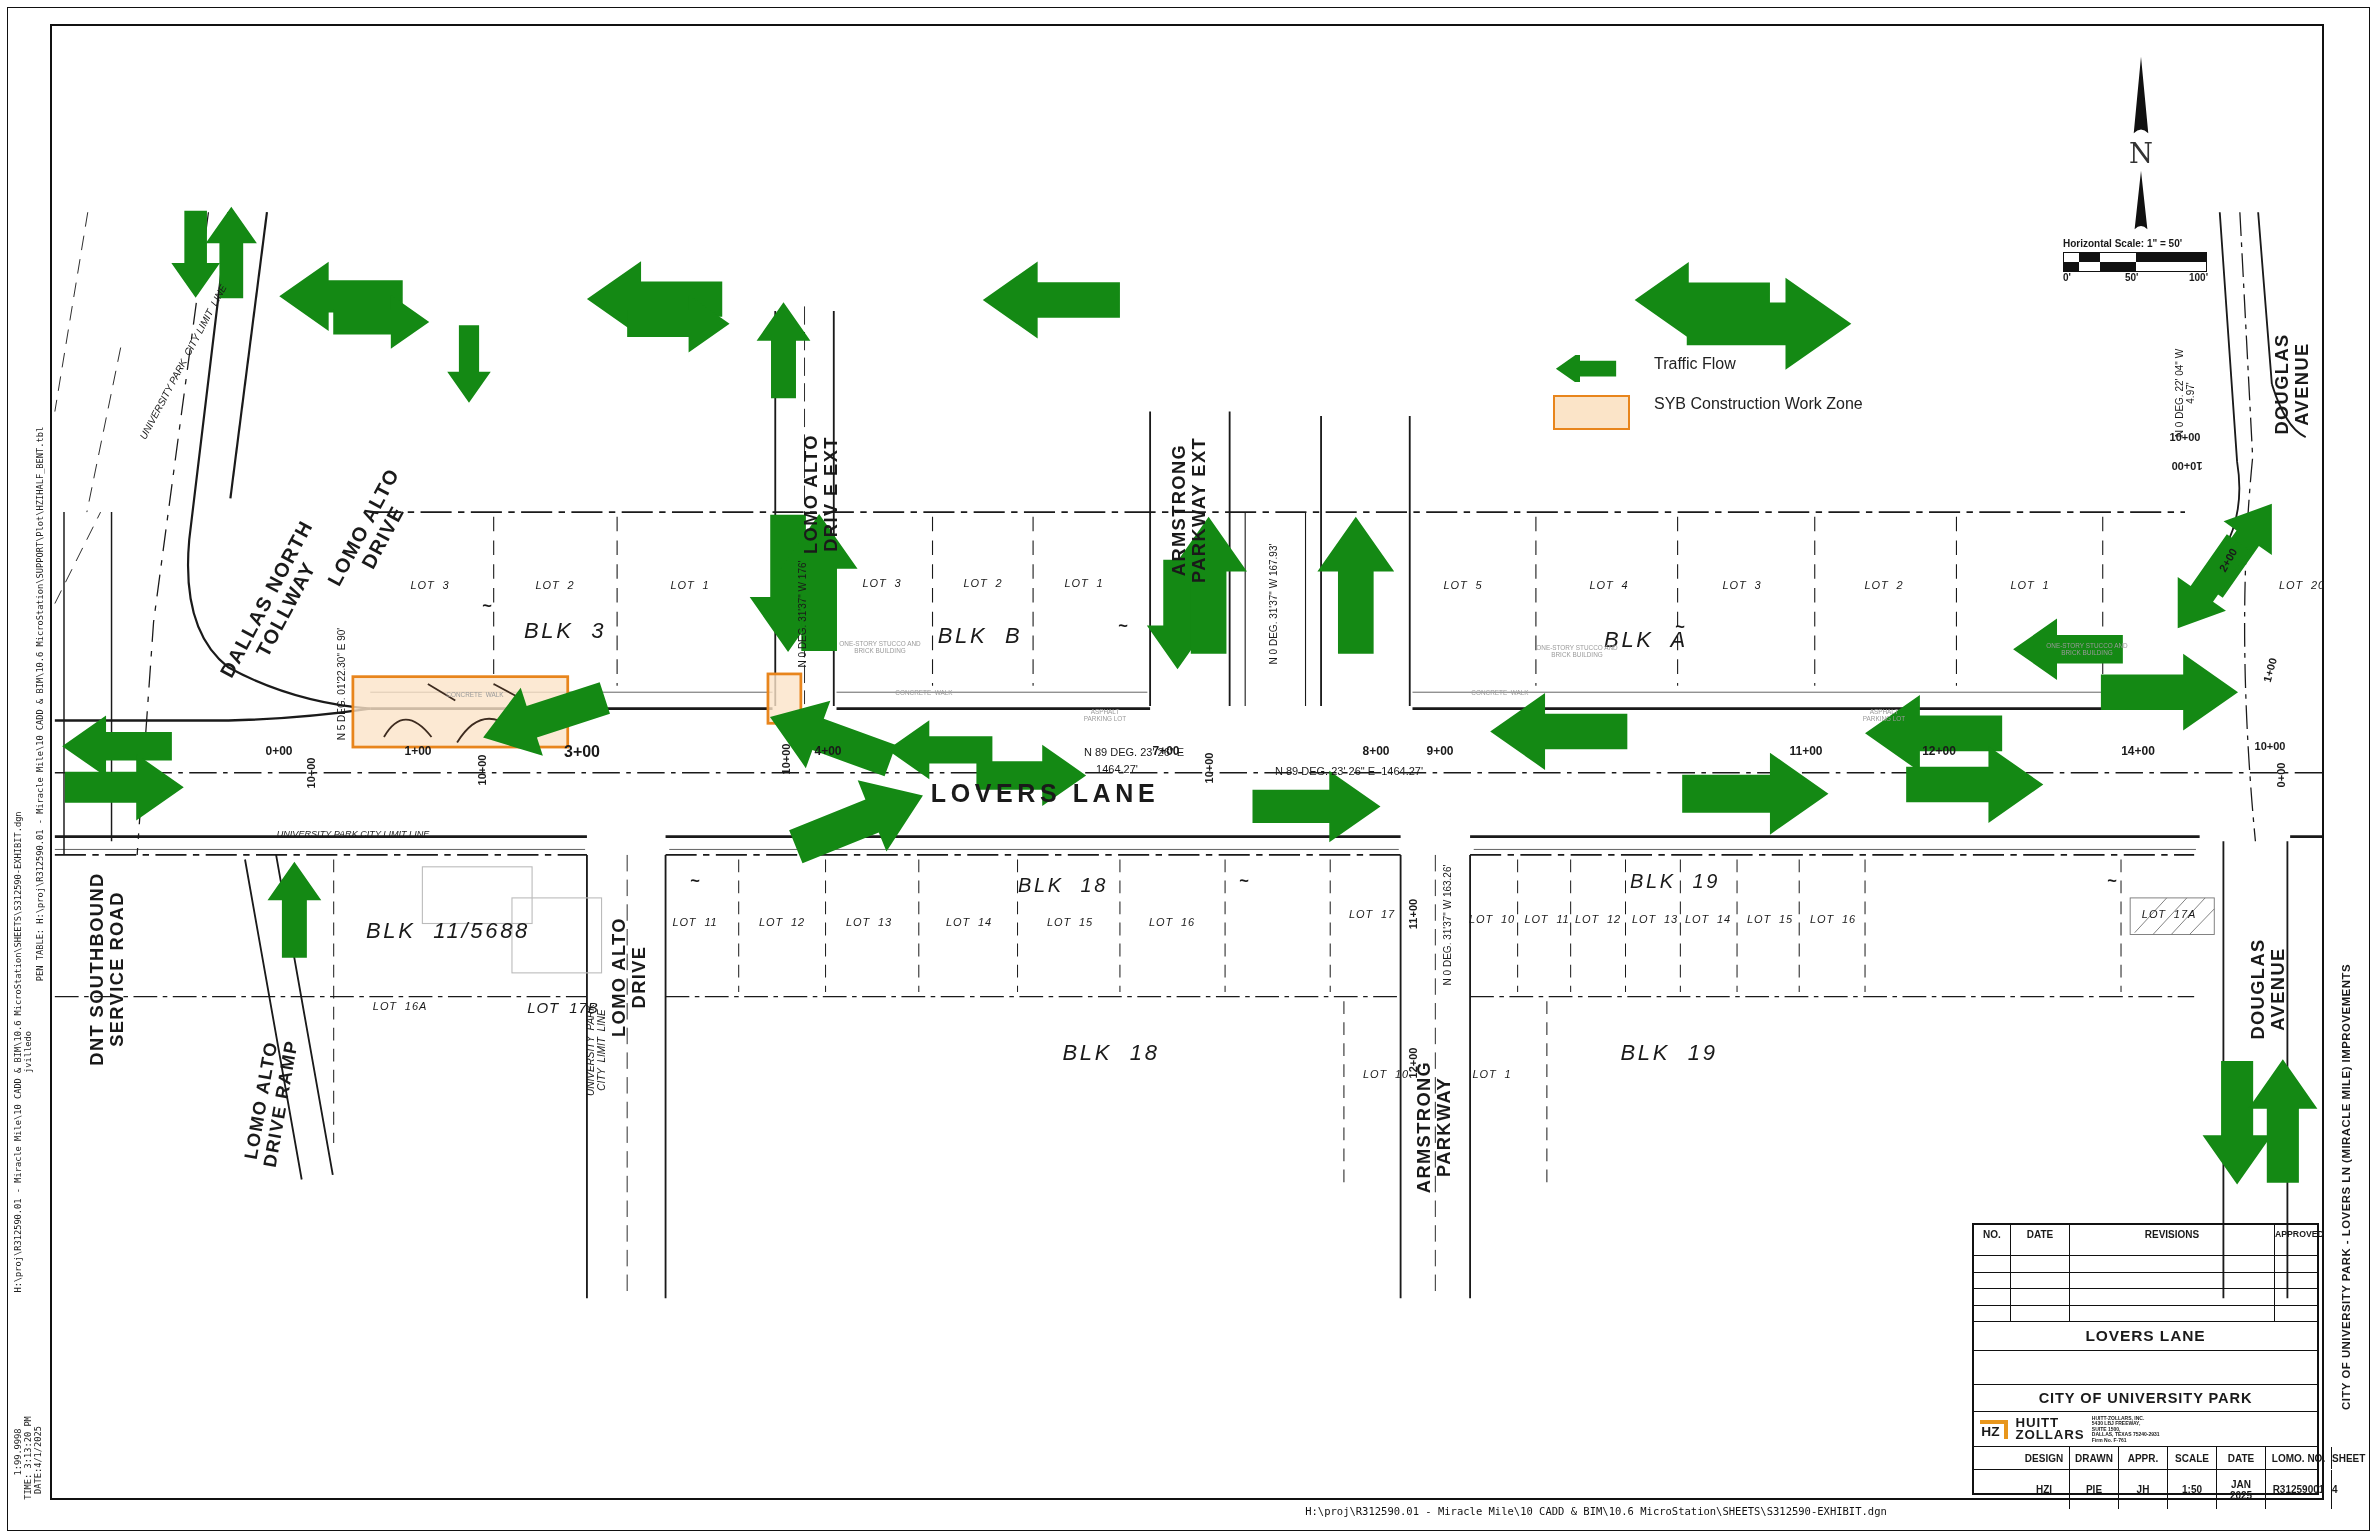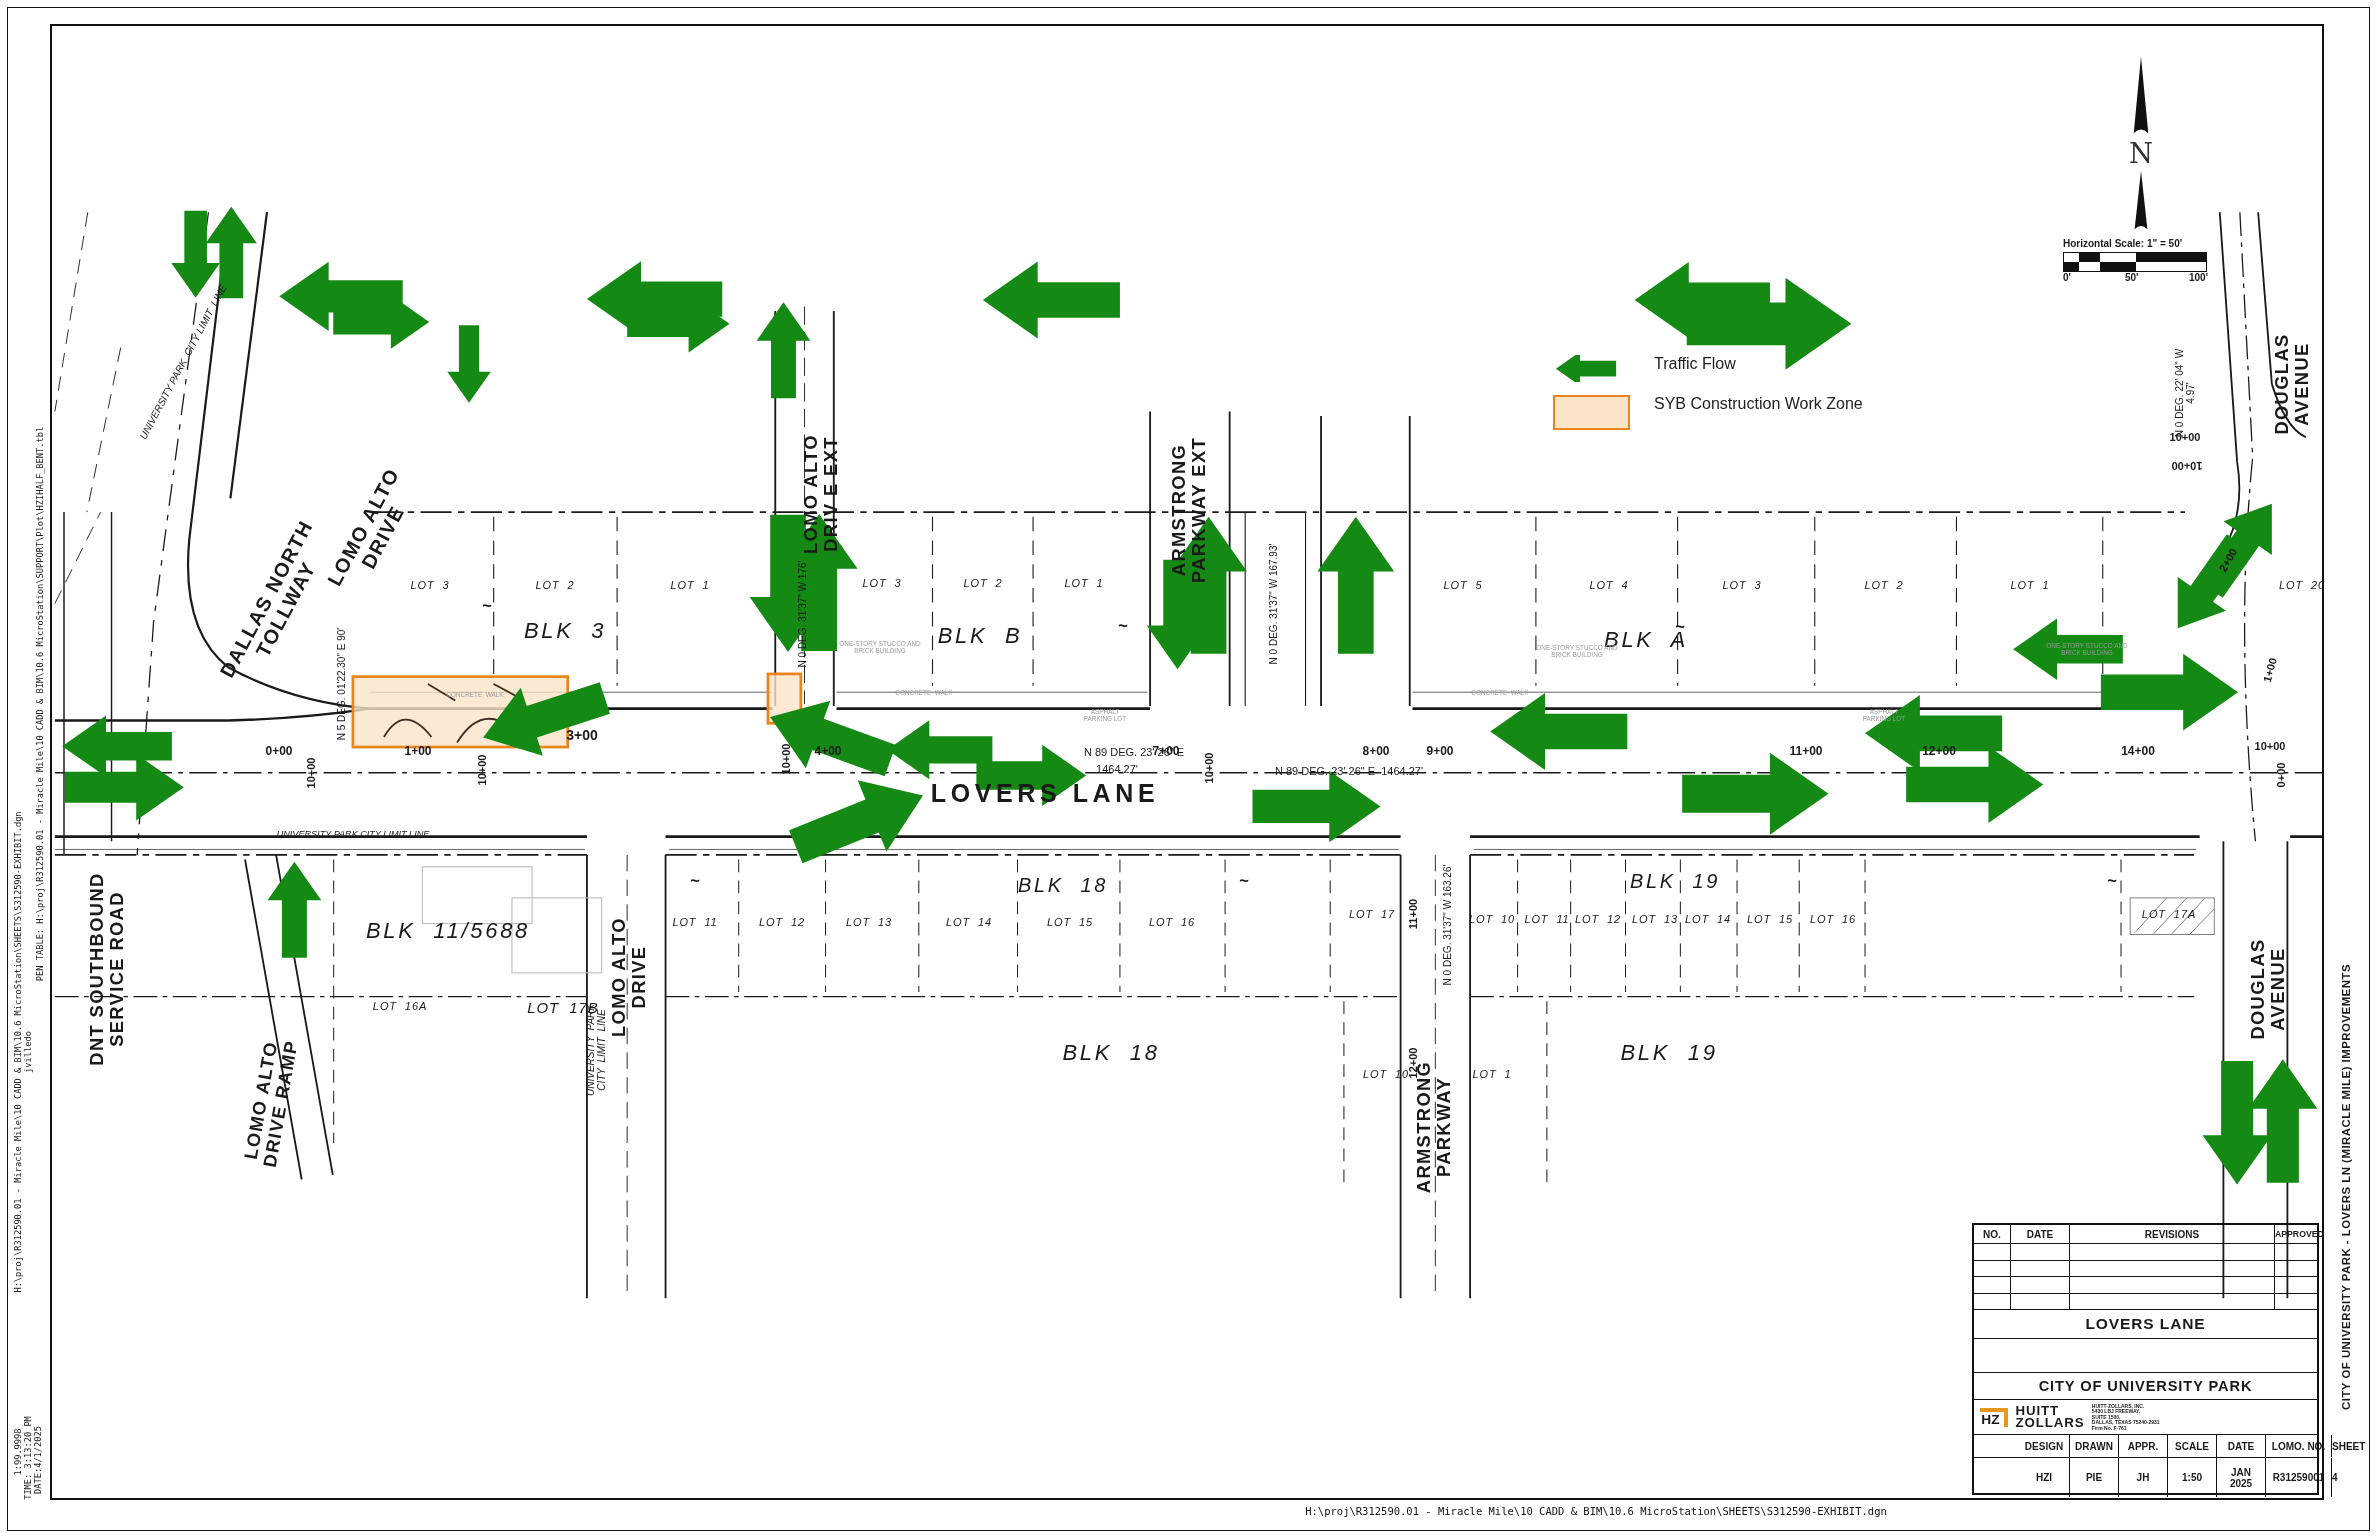--- a/index.html
+++ b/index.html
@@ -41,21 +41,21 @@
   #scalebar .ticks{position:relative;width:144px;height:12.8px;font-size:10px;font-weight:600;}
   #scalebar .ticks span{position:absolute;top:0;}
   
   #titleblock{position:absolute;left:1972px;top:1223px;width:347px;height:272px;border:2.3px solid #111;
               box-sizing:border-box;font-size:10px;}
   .tb-row{box-sizing:border-box;border-bottom:1.8px solid #111;}
   #tb-rev-head,.tb-rev-line{display:grid;grid-template-columns:37px 59px 1fr 42px;}
   #tb-rev-head div,.tb-rev-line div{border-right:1.8px solid #111;box-sizing:border-box;text-align:center;
       font-weight:700;padding-top:3.7px;}
   #tb-rev-head div:last-child,.tb-rev-line div:last-child{border-right:none;}
-  #tb-rev-head{height:19px;} .tb-rev-line{height:15.5px;border-bottom:1.8px solid #111;}
+  #tb-rev-head{height:31px;} .tb-rev-line{height:15.5px;border-bottom:1.8px solid #111;}
   .tb-title{display:flex;align-items:center;justify-content:center;font-weight:700;letter-spacing:0.9px;}
   #tb-logo{display:flex;align-items:center;padding:2.7px 5.5px;gap:7.3px;}
   #hz-mark{font-weight:800;font-size:13.7px;padding:2.7px 4.6px 0 1.8px;border-top:4.6px solid #e8961c;
            border-right:4.6px solid #e8961c;line-height:12.8px;}
   #hz-name{font-weight:800;font-size:13.3px;line-height:12px;letter-spacing:0.9px;}
   #firm-address{font-size:5px;line-height:5.5px;white-space:pre;font-weight:600;}
   #tb-cols-head,#tb-cols-val{display:grid;grid-template-columns:51px 49px 49px 49px 49px 66px 1fr;padding-left:45px;}
   #tb-cols-head div,#tb-cols-val div{border-right:1.8px solid #111;box-sizing:border-box;text-align:center;
       display:flex;align-items:center;justify-content:center;font-weight:700;white-space:pre-line;line-height:11px;}
   #tb-cols-head div:last-child,#tb-cols-val div:last-child{border-right:none;}
@@ -226,21 +226,21 @@
       <div class="lbl lot" style="left: 1708px; top: 919px; font-size: 11px; transform: translate(-50%, -50%) rotate(0deg);">LOT  14</div>
       <div class="lbl lot" style="left: 1770px; top: 919px; font-size: 11px; transform: translate(-50%, -50%) rotate(0deg);">LOT  15</div>
       <div class="lbl lot" style="left: 1833px; top: 919px; font-size: 11px; transform: translate(-50%, -50%) rotate(0deg);">LOT  16</div>
       <div class="lbl lot" style="left: 2169px; top: 914px; font-size: 11px; transform: translate(-50%, -50%) rotate(0deg);">LOT  17A</div>
       <div class="lbl lot" style="left: 400px; top: 1006px; font-size: 11px; transform: translate(-50%, -50%) rotate(0deg);">LOT  16A</div>
       <div class="lbl lot" style="left: 518px; top: 1008px; font-size: 15px; transform: translate(-50%, -50%) rotate(0deg); margin-left: 45px;">LOT  17B</div>
       <div class="lbl lot" style="left: 1386px; top: 1074px; font-size: 11px; transform: translate(-50%, -50%) rotate(0deg);">LOT  10</div>
       <div class="lbl lot" style="left: 1492px; top: 1074px; font-size: 11px; transform: translate(-50%, -50%) rotate(0deg);">LOT  1</div>
       <div class="lbl station" style="left: 279px; top: 752px; font-size: 12px; transform: translate(-50%, -50%) rotate(0deg);">0+00</div>
       <div class="lbl station" style="left: 418px; top: 752px; font-size: 12px; transform: translate(-50%, -50%) rotate(0deg);">1+00</div>
-      <div class="lbl station" style="left: 582px; top: 736px; font-size: 14px; transform: translate(-50%, -50%) rotate(0deg);">3+00</div>
+      <div class="lbl station" style="left: 582px; top: 752px; font-size: 16px; transform: translate(-50%, -50%) rotate(0deg);">3+00</div>
       <div class="lbl station" style="left: 828px; top: 752px; font-size: 12px; transform: translate(-50%, -50%) rotate(0deg);">4+00</div>
       <div class="lbl station" style="left: 1166px; top: 752px; font-size: 12px; transform: translate(-50%, -50%) rotate(0deg);">7+00</div>
       <div class="lbl station" style="left: 1376px; top: 752px; font-size: 12px; transform: translate(-50%, -50%) rotate(0deg);">8+00</div>
       <div class="lbl station" style="left: 1440px; top: 752px; font-size: 12px; transform: translate(-50%, -50%) rotate(0deg);">9+00</div>
       <div class="lbl station" style="left: 1806px; top: 752px; font-size: 12px; transform: translate(-50%, -50%) rotate(0deg);">11+00</div>
       <div class="lbl station" style="left: 1939px; top: 752px; font-size: 12px; transform: translate(-50%, -50%) rotate(0deg);">12+00</div>
       <div class="lbl station" style="left: 2138px; top: 752px; font-size: 12px; transform: translate(-50%, -50%) rotate(0deg);">14+00</div>
       <div class="lbl station" style="left: 311px; top: 773px; font-size: 11px; transform: translate(-50%, -50%) rotate(-90deg);">10+00</div>
       <div class="lbl station" style="left: 482px; top: 770px; font-size: 11px; transform: translate(-50%, -50%) rotate(-90deg);">10+00</div>
       <div class="lbl station" style="left: 786px; top: 759px; font-size: 11px; transform: translate(-50%, -50%) rotate(-90deg);">10+00</div>

